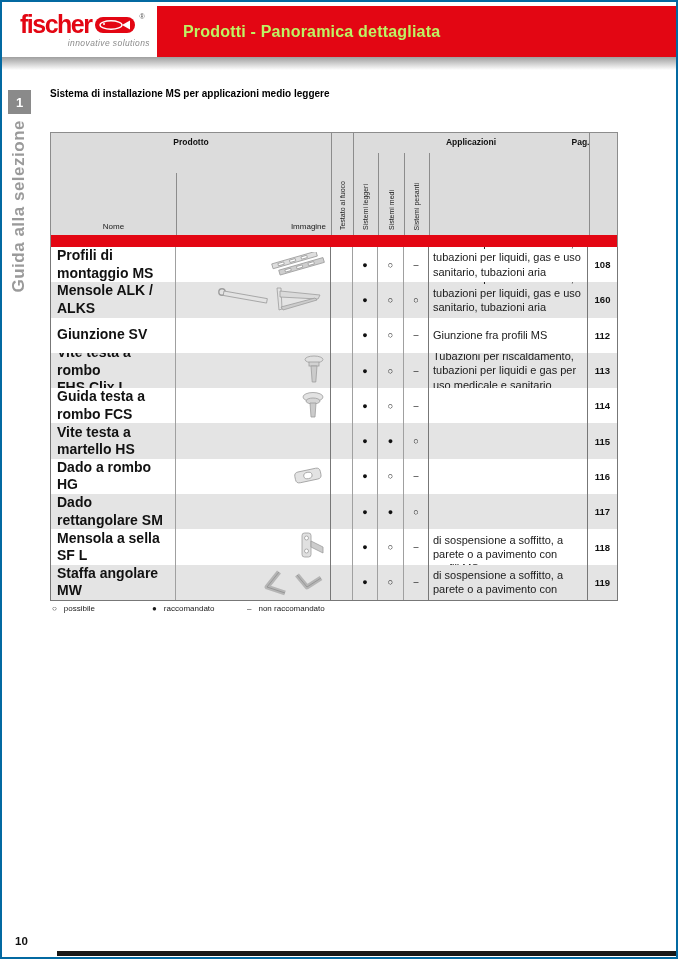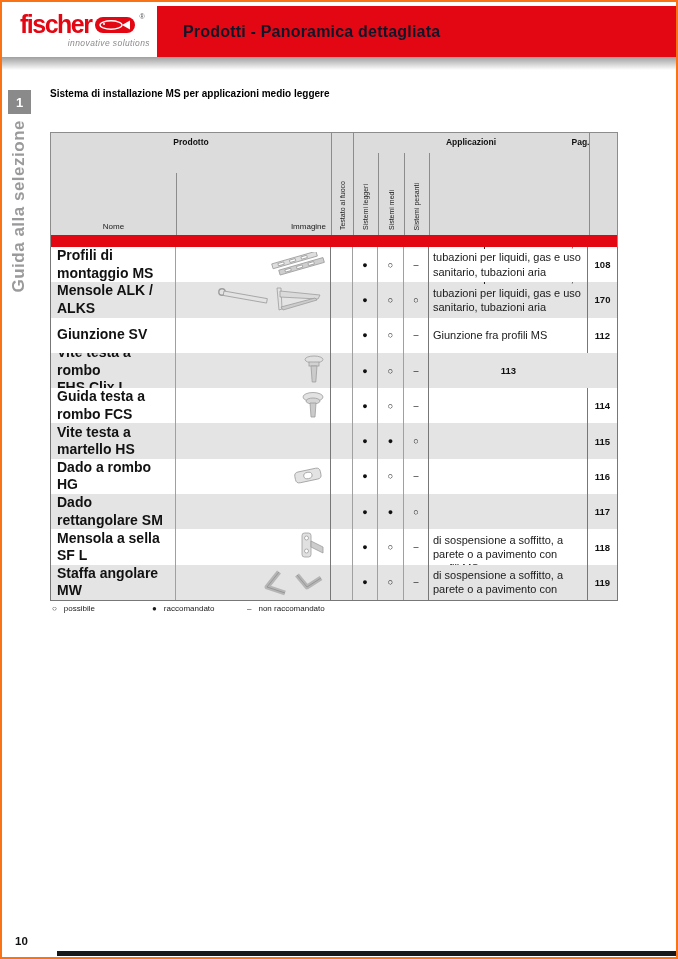--- a/index.html
+++ b/index.html
@@ -1,24 +1,24 @@
 <!DOCTYPE html>
 <html><head>
 <meta charset="utf-8">
 <style>
   html,body{margin:0;padding:0;background:#ededed;}
   .page{
     position:relative;width:678px;height:959px;margin:0 auto;background:#ffffff;
-    border:2px solid #f97316;box-sizing:border-box;overflow:hidden;
+    border:2px solid #0369a1;box-sizing:border-box;overflow:hidden;
     font-family:"Liberation Sans", sans-serif;color:#111;
   }
   
   .banner{position:absolute;left:155px;top:4px;width:519px;height:51px;background:#e30613;
     display:flex;align-items:center;padding-left:26px;box-sizing:border-box;}
-  .banner-title{color:#0f172a;font-size:16px;font-weight:bold;letter-spacing:.2px;}
+  .banner-title{color:#bef264;font-size:16px;font-weight:bold;letter-spacing:.2px;}
   .header-shadow{position:absolute;left:0;top:55px;width:674px;height:13px;
     background:linear-gradient(to bottom,#9f9f9f,#ffffff);}
   .logo{position:absolute;left:18px;top:10px;width:130px;}
   .logo-row{display:flex;align-items:center;gap:4px;}
   .logo-brand{color:#e30613;font-size:25px;font-weight:bold;letter-spacing:-1.5px;line-height:1;}
   .logo-reg{font-size:7px;color:#555;align-self:flex-start;margin-top:1px;}
   .logo-tagline{color:#8a8a8a;font-style:italic;font-size:8.5px;text-align:right;margin-top:1px;letter-spacing:.4px;}
   
   .chapter-box{position:absolute;left:6px;top:88px;width:23px;height:24px;background:#8a8a8a;
     color:#fff;font-weight:bold;font-size:13px;display:flex;align-items:center;justify-content:center;}
@@ -158,21 +158,21 @@
               <path d="M65,6 l40,4 l-2,4 l-38,-2 z" fill="#dadada" stroke-width="0.8"></path>
               <path d="M66,22 l34,-9 l2,2 l-34,10 z" fill="#cccccc" stroke-width="0.8"></path>
             </g>
           </svg>
         </div>
         <div class="cell c-sym"></div>
         <div class="cell c-sym">●</div>
         <div class="cell c-sym">○</div>
         <div class="cell c-sym last">○</div>
         <div class="cell c-app">Tubazioni per riscaldamento, tubazioni per liquidi, gas e uso sanitario, tubazioni aria compressa</div>
-        <div class="cell c-pag">170</div>
+        <div class="cell c-pag">160</div>
       </div>
 
       <div class="row">
         <div class="cell c-name">Giunzione SV</div>
         <div class="cell c-img"></div>
         <div class="cell c-sym"></div>
         <div class="cell c-sym">●</div>
         <div class="cell c-sym">○</div>
         <div class="cell c-sym last">–</div>
         <div class="cell c-app">Giunzione fra profili MS</div>
@@ -188,20 +188,21 @@
               <ellipse cx="11" cy="4.5" rx="9" ry="3.5" fill="#e0e0e0"></ellipse>
               <rect x="6" y="7" width="10" height="4" fill="#d2d2d2"></rect>
               <path d="M8,11 h6 l-1.2,16 h-3.6 z" fill="#cbcbcb"></path>
             </g>
           </svg>
         </div>
         <div class="cell c-sym"></div>
         <div class="cell c-sym">●</div>
         <div class="cell c-sym">○</div>
         <div class="cell c-sym last">–</div>
+        <div class="cell c-app">Tubazioni per riscaldamento, tubazioni per liquidi e gas per uso medicale e sanitario</div>
         <div class="cell c-pag">113</div>
       </div>
 
       <div class="row">
         <div class="cell c-name">Guida testa a rombo FCS</div>
         <div class="cell c-img">
           <svg width="24" height="30" viewBox="0 0 24 30">
             <g stroke="#9d9d9d" stroke-width="0.8">
               <ellipse cx="12" cy="6" rx="10" ry="4.5" fill="#e2e2e2"></ellipse>
               <ellipse cx="12" cy="10" rx="7" ry="3" fill="#d5d5d5"></ellipse>

